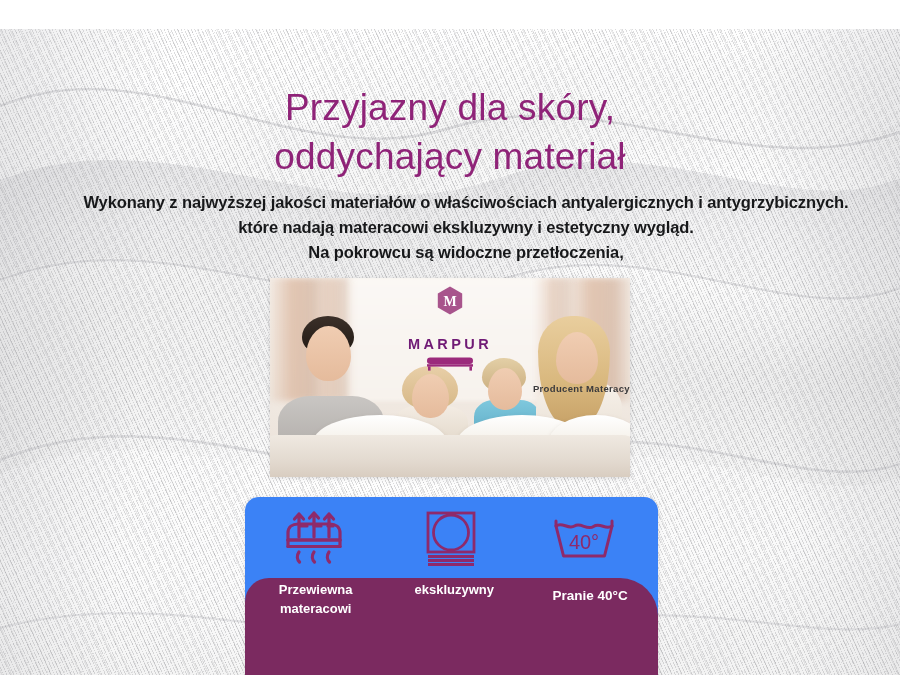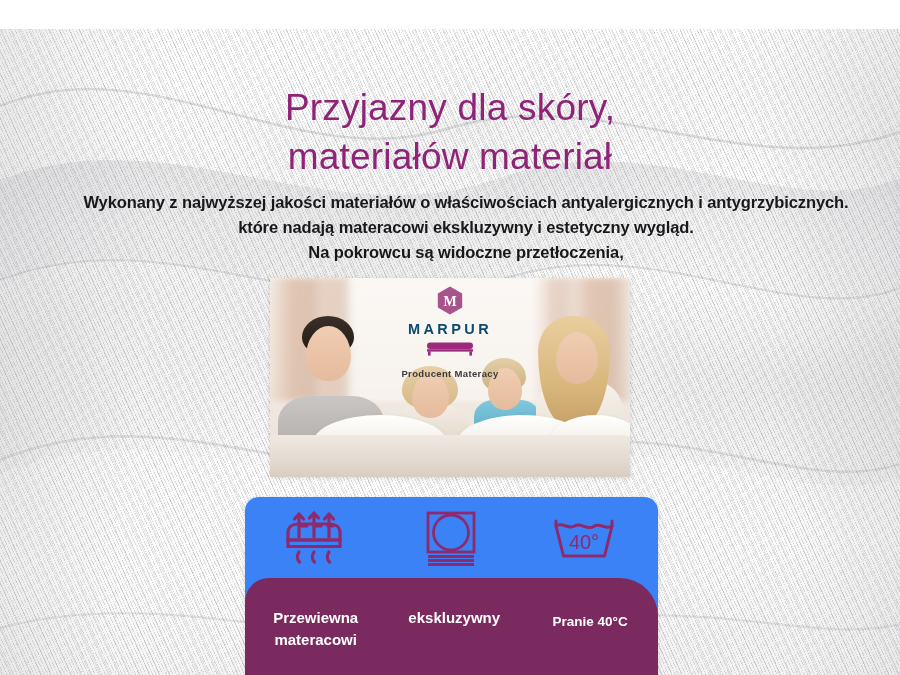--- a/index.html
+++ b/index.html
@@ -223,34 +223,35 @@
     position: absolute;
     left: 0; right: 0; top: 8px;
     z-index: 4;
     text-align: center;
   }
   .logo-hex {
     width: 26px; height: 29px;
     margin: 0 auto;
   }
   .logo-word {
-    margin-top: 3px;
-    color: #0c4a6e;
+    margin-top: 18px;
+    color: #701a75;
     font-size: 14.5px;
     font-weight: bold;
     letter-spacing: 3.4px;
     line-height: 1;
   }
   .logo-bed { margin: 2px auto 0; width: 52px; height: 17px; }
   .logo-tag {
     margin-top: 8px;
     color: #3a3a3c;
     font-size: 9.5px;
     font-weight: bold;
     letter-spacing: 0.35px;
+    text-align: right;
   }
 
   
   .feature-card {
     position: absolute;
     left: 245px;
     top: 497px;
     width: 413px;
     height: 178px;
     z-index: 14;
@@ -275,29 +276,29 @@
     top: 81px;
     width: 413px;
     height: 97px;
     background: #7b2a60;
     border-radius: 24px 38px 0 0;
     display: flex;
     align-items: flex-start;
   }
   .band-cell {
     flex: 1 1 0;
-    padding-top: 29px;
+    padding-top: 3px;
     color: #ffffff;
-    font-size: 15px;
+    font-size: 13px;
     font-weight: bold;
     line-height: 1.45;
     text-align: center;
   }
   .band-cell.c1 { flex: 1.04 1 0; }
-  .band-cell.c3 { padding-top: 34px; font-size: 13.5px; }
+  .band-cell.c3 { padding-top: 8px; font-size: 13.5px; }
   .band-cell .bc-line { display: block; white-space: nowrap; }
 </style>
 </head>
 <body>
 
 <div id="canvas">
 
   <div class="fabric-bg">
     <div class="fabric-base"></div>
 
@@ -323,21 +324,21 @@
 
     <div class="fabric-weave2"></div>
     <div class="fabric-weave"></div>
     <div class="fabric-speck"></div>
     <div class="fabric-shade"></div>
   </div>
   <div class="top-white"></div>
 
   <h1 class="headline">
     <span class="hl-line">Przyjazny dla skóry,</span>
-    <span class="hl-line">materiałów materiał</span>
+    <span class="hl-line">oddychający materiał</span>
   </h1>
 
   <div class="lead">
     <span class="lead-line">Wykonany z najwyższej jakości materiałów o właściwościach antyalergicznych i antygrzybicznych.</span>
     <span class="lead-line">które nadają materacowi ekskluzywny i estetyczny wygląd.</span>
     <span class="lead-line">Na pokrowcu są widoczne przetłoczenia,</span>
   </div>
 
   <div class="photo">
     <div class="ph-room"></div>

